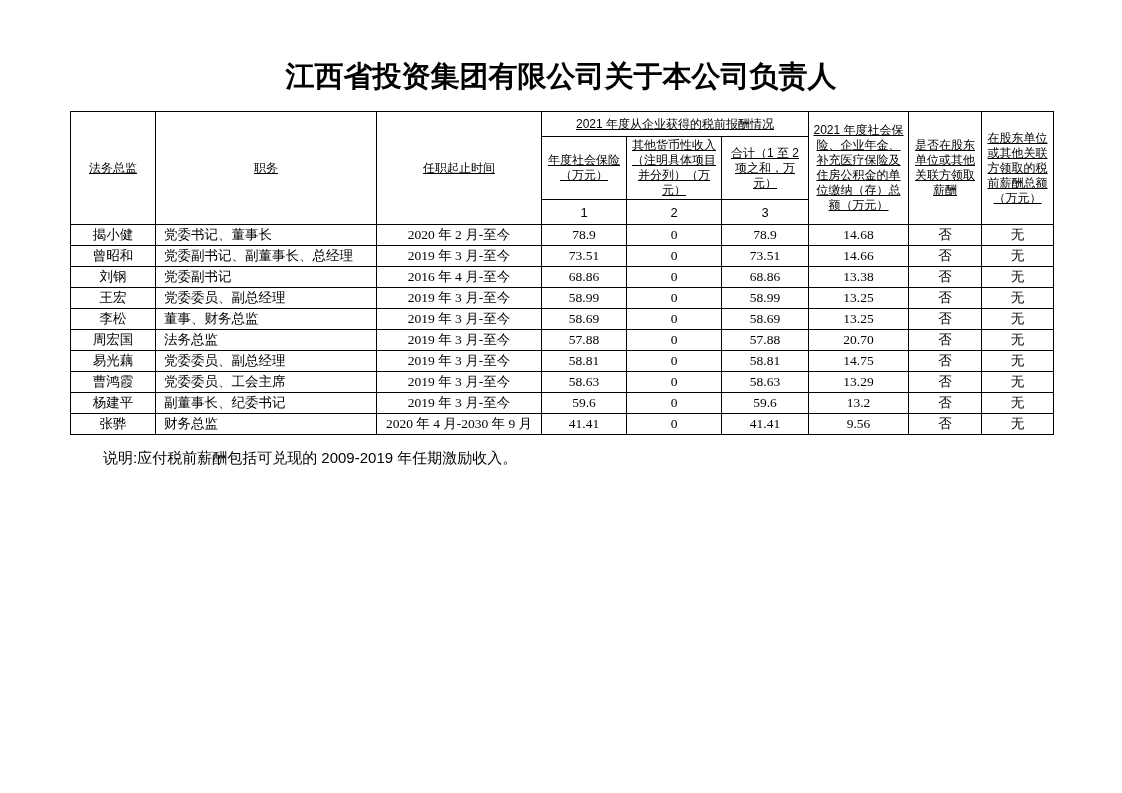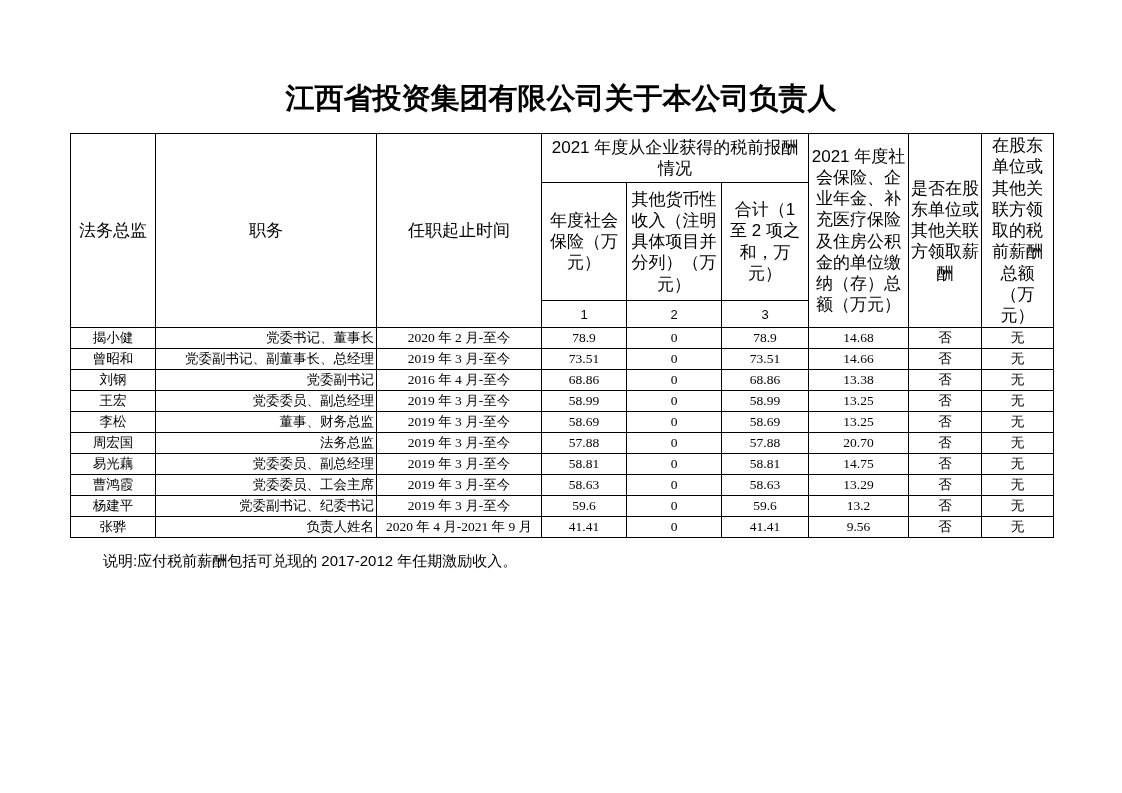--- a/index.html
+++ b/index.html
@@ -11,21 +11,21 @@
     color: #000000;
     overflow: hidden;
   }
   .page {
     position: relative;
     width: 1122px;
     height: 793px;
     background: #ffffff;
   }
   .title-block {
-    margin-top: 78px;
+    margin-top: 56px;
     text-align: center;
     font-weight: bold;
     font-size: 29px;
     line-height: 1.38;
     font-family: "Liberation Serif", "DejaVu Serif", serif;
   }
   .intro {
     margin: 15px 84px 0 84px;
     font-size: 17px;
     line-height: 1.45;
@@ -40,40 +40,41 @@
   }
   table.salary th, table.salary td {
     border: 1px solid #000000;
     text-align: center;
     vertical-align: middle;
     overflow: hidden;
   }
   table.salary th {
     font-family: "Liberation Sans", "DejaVu Sans", sans-serif;
     font-weight: normal;
-    font-size: 17px;
+    font-size: 12px;
     line-height: 1.25;
     padding: 1px 2px;
+    text-decoration: underline;
   }
   tr.group-row th { height: 25px; }
   tr.sub-row th { height: 62px; }
   tr.num-row td {
     height: 25px;
     font-size: 13px;
     font-family: "Liberation Sans", "DejaVu Sans", sans-serif;
   }
   table.salary tbody td {
     height: 21px;
     font-size: 13.5px;
     padding: 0 2px;
     font-family: "Liberation Serif", "DejaVu Serif", serif;
     white-space: nowrap;
   }
   table.salary tbody td.pos {
-    text-align: right;
+    text-align: left;
     padding-left: 8px;
   }
   .note {
     margin: 14px 0 0 103px;
     font-size: 15px;
     font-family: "Liberation Sans", "DejaVu Sans", sans-serif;
   }
 </style>
 </head>
 <body>
@@ -202,38 +203,38 @@
           <td>2019 年 3 月-至今</td>
           <td>58.63</td>
           <td>0</td>
           <td>58.63</td>
           <td>13.29</td>
           <td>否</td>
           <td>无</td>
         </tr>
         <tr>
           <td>杨建平</td>
-          <td class="pos">党委副书记、纪委书记</td>
+          <td class="pos">副董事长、纪委书记</td>
           <td>2019 年 3 月-至今</td>
           <td>59.6</td>
           <td>0</td>
           <td>59.6</td>
           <td>13.2</td>
           <td>否</td>
           <td>无</td>
         </tr>
         <tr>
           <td>张骅</td>
-          <td class="pos">负责人姓名</td>
-          <td>2020 年 4 月-2021 年 9 月</td>
+          <td class="pos">财务总监</td>
+          <td>2020 年 4 月-2030 年 9 月</td>
           <td>41.41</td>
           <td>0</td>
           <td>41.41</td>
           <td>9.56</td>
           <td>否</td>
           <td>无</td>
         </tr>
       </tbody>
   </table>
 
-  <p class="note">说明:应付税前薪酬包括可兑现的 2017-2012 年任期激励收入。</p>
+  <p class="note">说明:应付税前薪酬包括可兑现的 2009-2019 年任期激励收入。</p>
 
 </div>
 
 </body></html>

